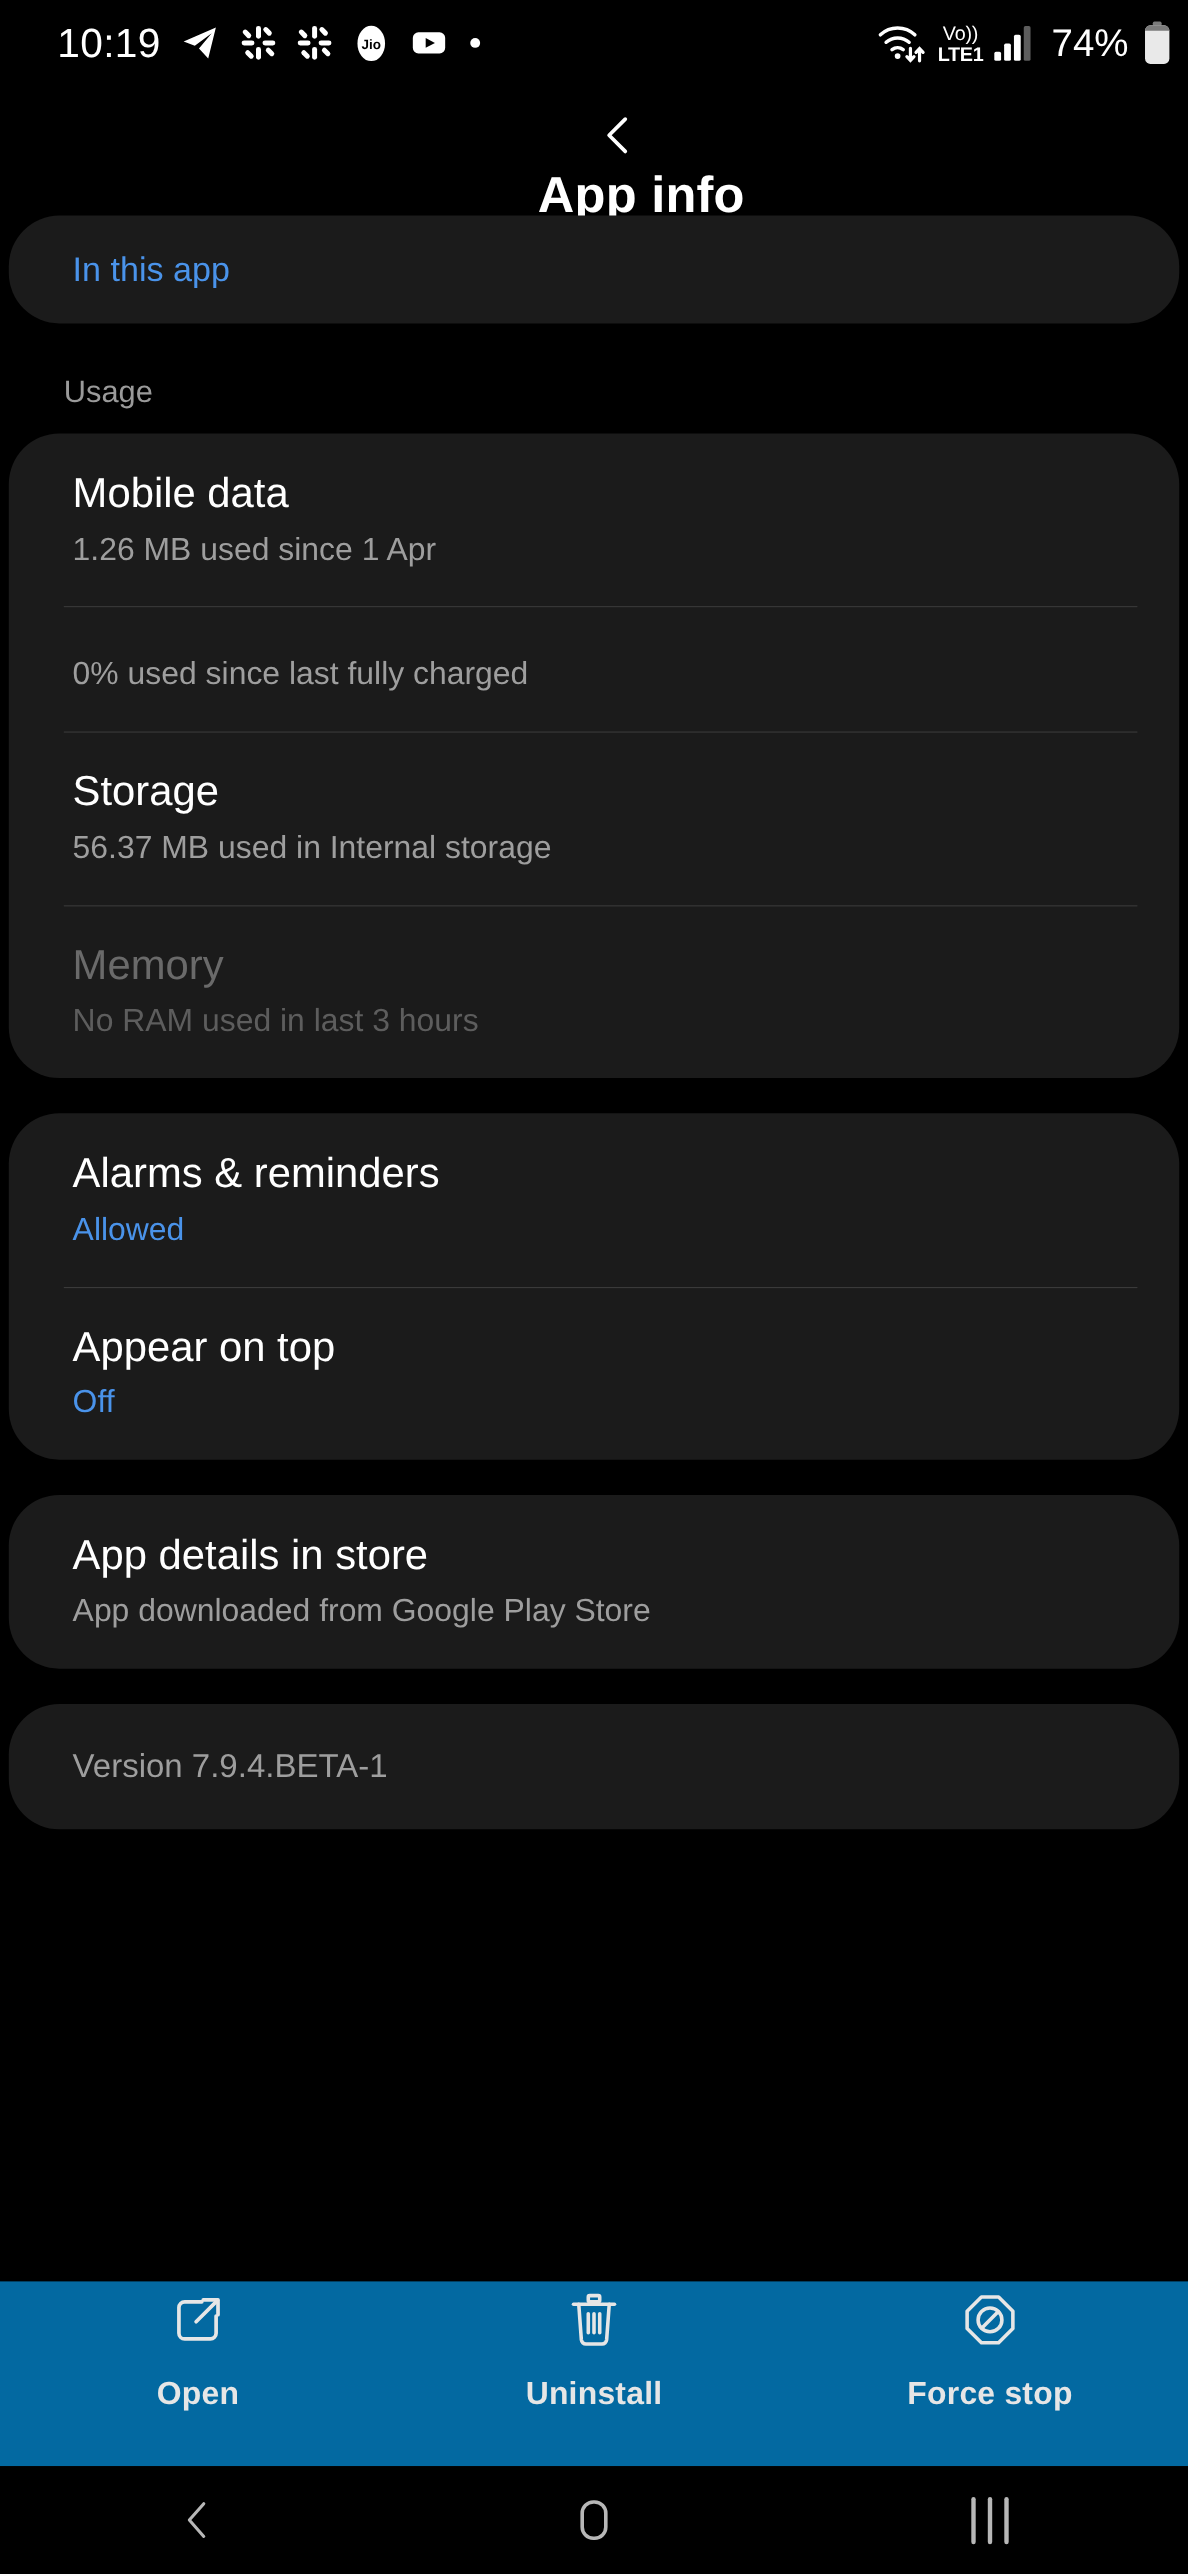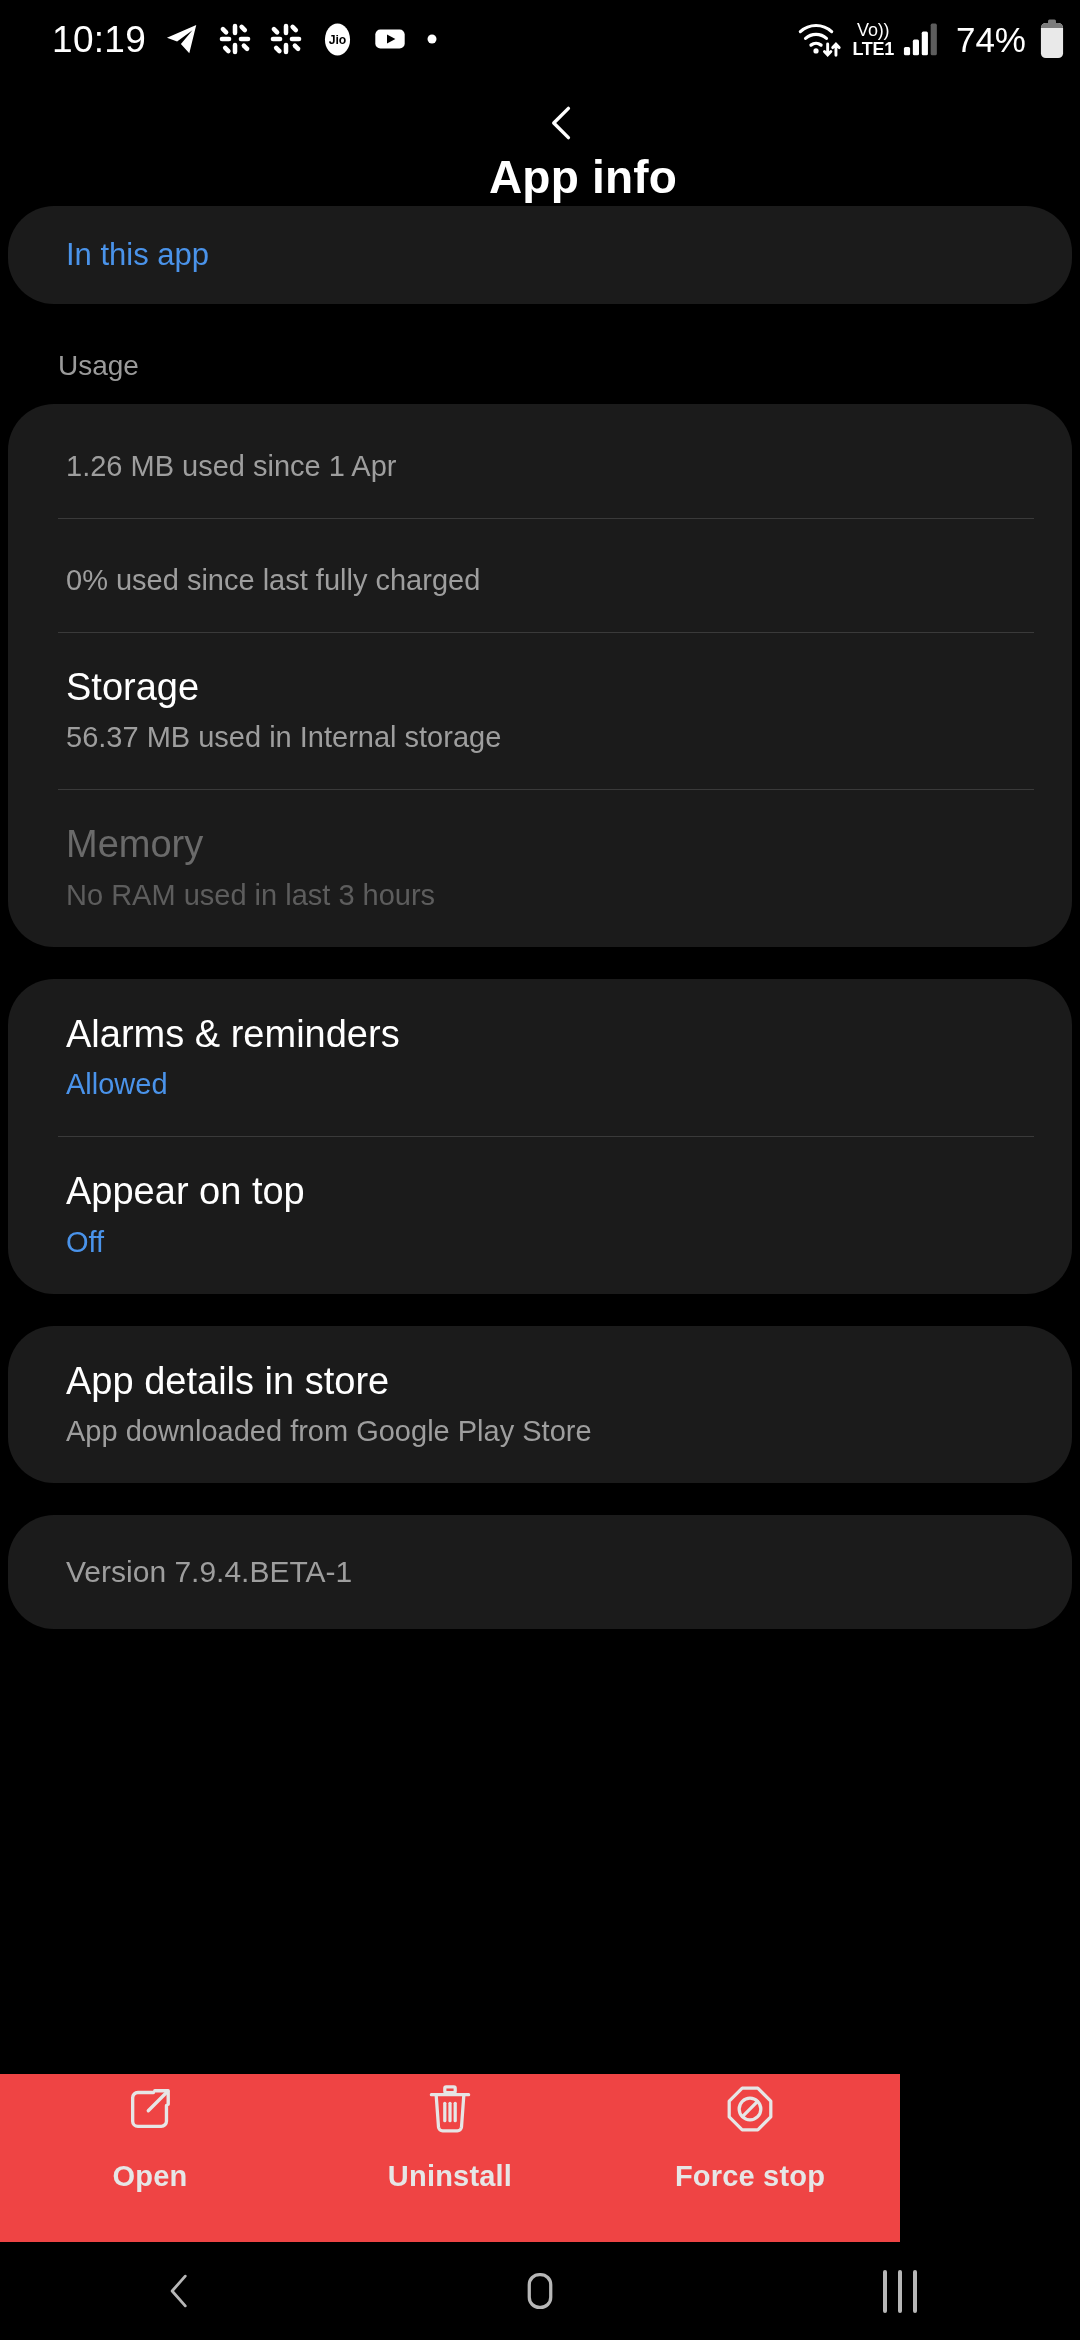--- a/index.html
+++ b/index.html
@@ -94,21 +94,21 @@
     font-size: 46px;
     font-weight: 600;
     color: #ffffff;
     margin-left: 42px;
     letter-spacing: 0.2px;
   }
 
   
   .content {
     position: absolute;
-    top: 206px; left: 0;
+    top: 196px; left: 0;
     width: 1080px;
   }
   .card {
     background: #1b1b1b;
     border-radius: 46px;
     margin: 0 8px;
     overflow: hidden;
   }
   .pill-card {
     height: 98px;
@@ -164,26 +164,26 @@
   .version-text {
     font-size: 30px;
     color: #9e9e9e;
   }
 
   
   .action-bar {
     position: absolute;
     left: 0;
     top: 2074px;
-    width: 900px;
+    width: 1080px;
     height: 168px;
     display: flex;
     align-items: flex-start;
     justify-content: space-around;
-    background: #ef4444;
+    background: #0369a1;
   }
   .action-btn {
     width: 260px;
     display: flex;
     flex-direction: column;
     align-items: center;
     padding-top: 6px;
   }
   .action-icon {
     height: 58px;
@@ -333,20 +333,21 @@
   <div class="content">
 
     <div class="card pill-card">
       <span class="pill-link">In this app</span>
     </div>
 
     <div class="section-label">Usage</div>
 
     <div class="card">
       <div class="row">
+        <div class="row-title">Mobile data</div>
         <div class="row-sub">1.26 MB used since 1 Apr</div>
       </div>
       <div class="row">
         <div class="row-sub">0% used since last fully charged</div>
       </div>
       <div class="row">
         <div class="row-title">Storage</div>
         <div class="row-sub">56.37 MB used in Internal storage</div>
       </div>
       <div class="row disabled">

